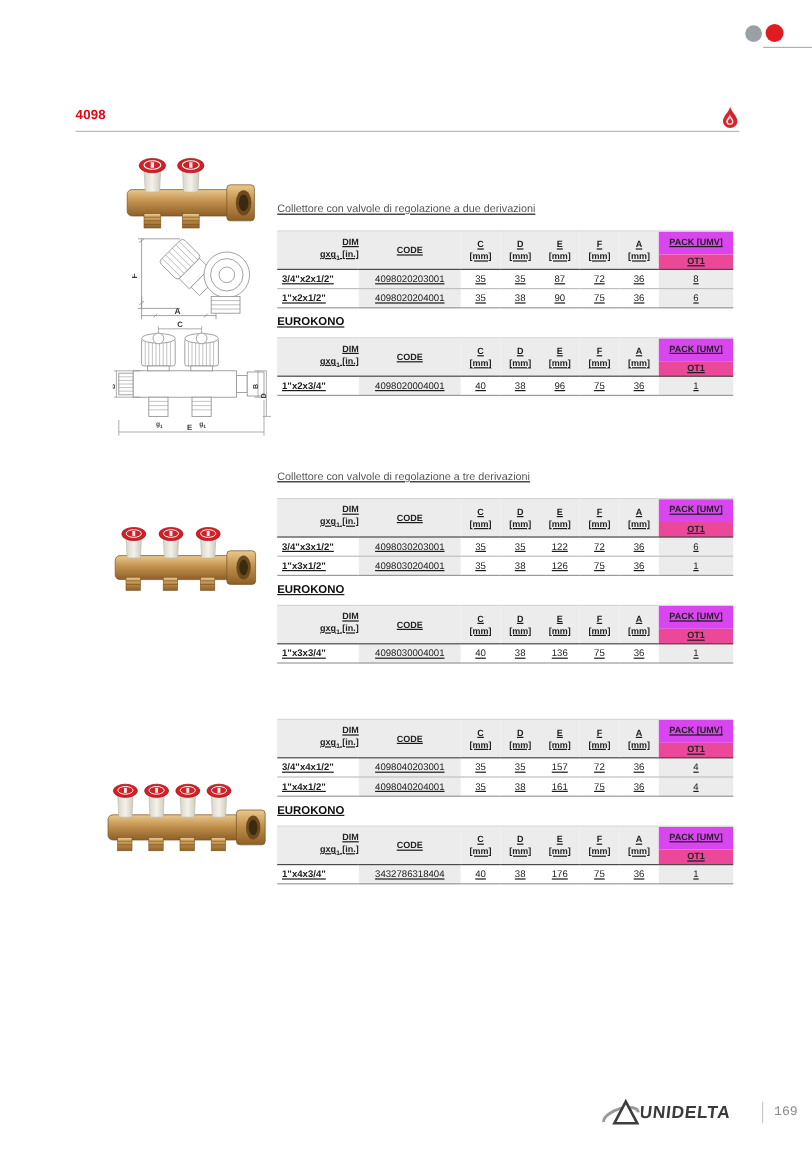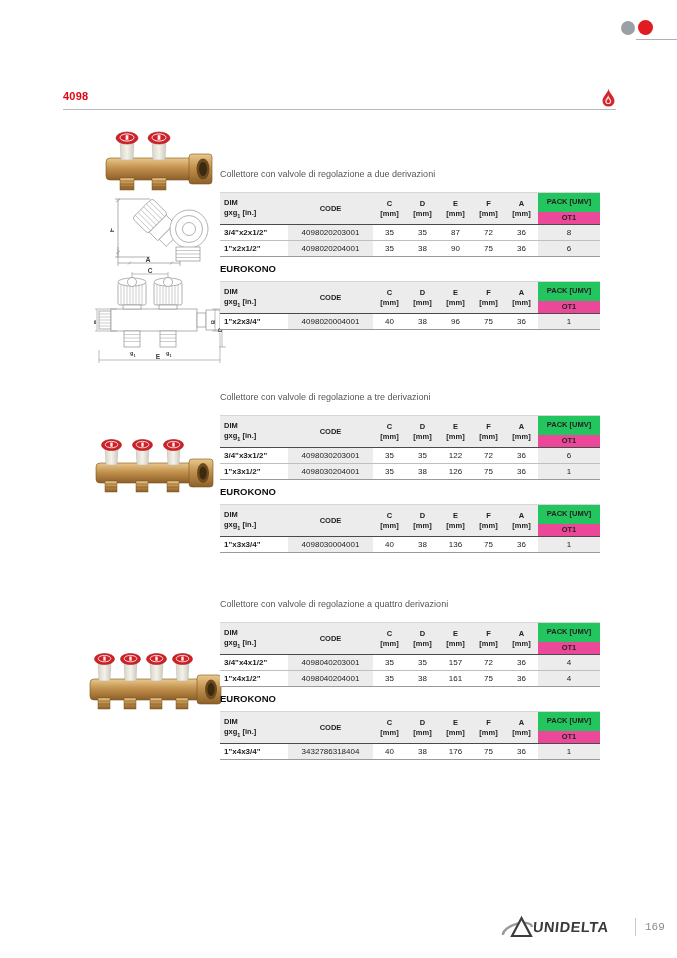--- a/index.html
+++ b/index.html
@@ -21,40 +21,40 @@
 
   
   .fig { position:absolute; }
   .fig-photo2 { left:103px; top:127px; width:112px; height:67px; }
   .fig-side   { left:110px; top:192px; width:122px; height:76px; }
   .fig-front  { left:94px;  top:266px; width:132px; height:99px; }
   .fig-photo3 { left:94px;  top:436px; width:122px; height:61px; }
   .fig-photo4 { left:88px;  top:645px; width:136px; height:71px; }
 
   
-  .section { position:absolute; left:220px; width:381px; }
+  .section { position:absolute; left:231px; width:381px;text-decoration:underline; }
   .sec-1 { top:169px; }
   .sec-2 { top:392px; }
   .sec-3 { top:599px; }
   .section-title { font-size:9px; color:#565656; margin:0 0 12px 0; line-height:11px; }
   .eurokono { font-size:9.5px; font-weight:bold; color:#0e0e0e; margin:6px 0 6px 0; line-height:12px; }
 
   
   table.spec { border-collapse:collapse; width:380px; table-layout:fixed; border-bottom:1px solid #9a9a9a; }
   .spec col.c-dim  { width:68px; }
   .spec col.c-code { width:85px; }
   .spec col.c-n    { width:33px; }
   .spec col.c-pack { width:62px; }
   .spec th, .spec td { padding:0; text-align:center; vertical-align:middle; }
   .spec thead th { font-size:7.5px; font-weight:bold; color:#222; background:#ececec; line-height:1.3; }
   .spec .h1 th { border-top:1px solid #d6d6d6; }
   .spec .h1 { height:19px; }
   .spec .h2 { height:13px; }
-  .spec th.dim { text-align:left; padding-left:4px; }
-  .spec th.packh { background:#22c55e; }
+  .spec th.dim { text-align:right; padding-left:4px; }
+  .spec th.packh { background:#d946ef; }
   .spec th.ot1 { background:#ec4899; }
   .spec th .mm { font-weight:bold; }
   .spec sub { font-size:5.5px; }
   .spec tbody td { font-size:8px; height:15px; border-top:1px solid #bfbfbf; background:#fff; }
   .spec tbody tr:first-child td { border-top:1.6px solid #4a4a4a; }
   .spec td.dim { text-align:left; padding-left:4px; font-weight:bold; }
   .spec td.code { background:#ececec; }
   .spec td.pack { background:#ececec; }
 
   
@@ -434,21 +434,20 @@
       <td>136</td>
       <td>75</td>
       <td>36</td>
       <td class="pack">1</td>
     </tr>
         </tbody>
     </table>
   </div>
 
   <div class="section sec-3">
-    <p class="section-title">Collettore con valvole di regolazione a quattro derivazioni</p>
     <table class="spec">
       <colgroup>
           <col class="c-dim">
           <col class="c-code">
           <col class="c-n">
           <col class="c-n">
           <col class="c-n">
           <col class="c-n">
           <col class="c-n">
           <col class="c-pack">

